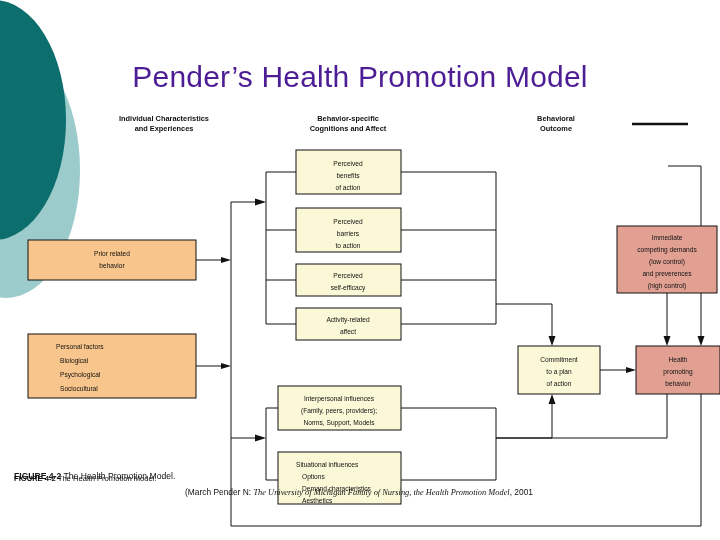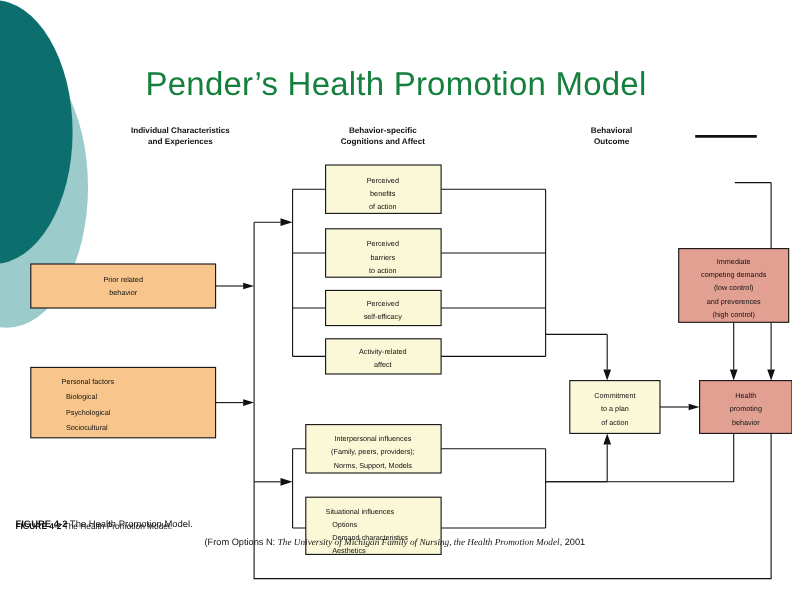--- a/index.html
+++ b/index.html
@@ -5,21 +5,21 @@
   html,body{margin:0;padding:0;}
   body{
     width:720px;height:540px;overflow:hidden;background:#ffffff;
     font-family:"Liberation Sans",sans-serif;position:relative;
   }
   
   #deco{position:absolute;left:0;top:0;width:140px;height:360px;pointer-events:none;}
   
   #title{
     position:absolute;left:0;top:60px;width:720px;text-align:center;
-    color:#15803d;font-size:30px;font-weight:400;letter-spacing:.2px;
+    color:#4c1d95;font-size:30px;font-weight:400;letter-spacing:.2px;
     font-family:"Liberation Sans",sans-serif;white-space:nowrap;
   }
   
   #figure{position:absolute;left:0;top:108px;width:720px;height:432px;padding-left:32px;}
   #svg-wrap{position:absolute;left:0;top:0;width:720px;height:432px;}
   svg{display:block;}
   .colhead{
     font-family:"Liberation Sans",sans-serif;font-size:7.4px;font-weight:bold;
     fill:#111;text-anchor:middle;
   }
@@ -208,17 +208,17 @@
   </g>
 
 </svg>
 </div>
 
 <div style="position:absolute;left:14px;top:363px;width:690px;font-size:8.4px;color:#111;">
   <div style="white-space:nowrap;">
     <span class="capbold" style="font-weight:bold;font-size:8.6px;">FIGURE 4-2</span><span style="font-size:8.6px;"> The Health Promotion Model.</span>
   </div>
   <div style="text-align:center;margin-top:6px;white-space:nowrap;font-size:8.4px;">
-    <span>(From Options N: </span><span style="font-style:italic;font-family:'Liberation Serif',serif;">The University of Michigan Family of Nursing, the Health Promotion Model</span><span>, 2001</span>
+    <span>(March Pender N: </span><span style="font-style:italic;font-family:'Liberation Serif',serif;">The University of Michigan Family of Nursing, the Health Promotion Model</span><span>, 2001</span>
   </div>
 </div>
 
 </div>
 
 </body></html>

